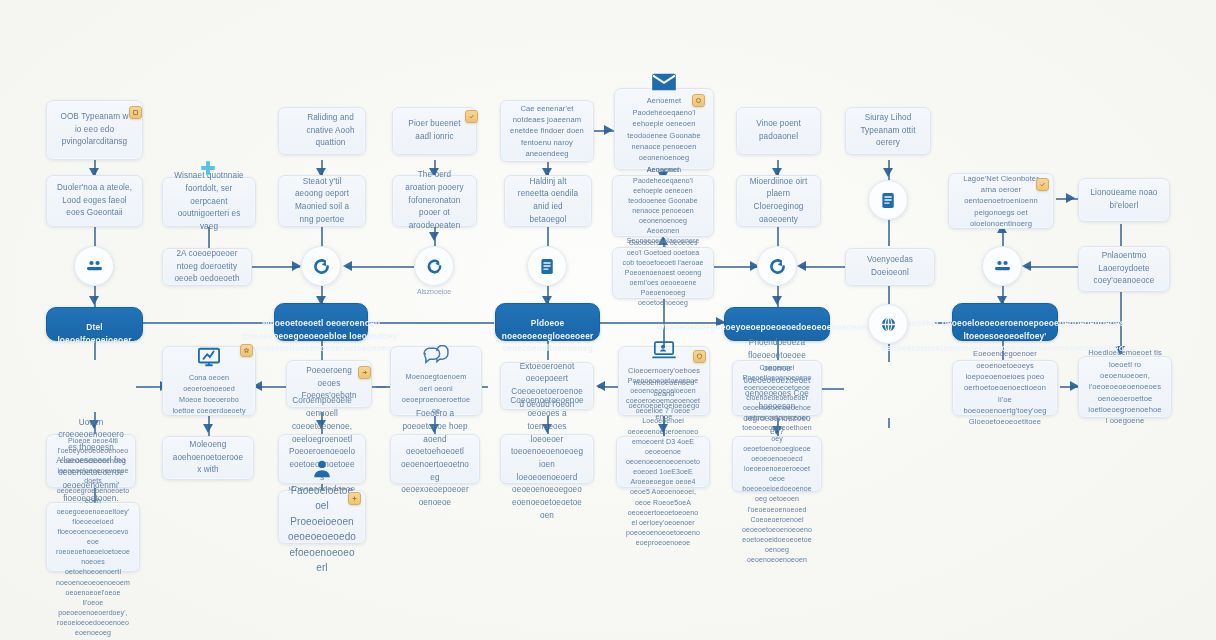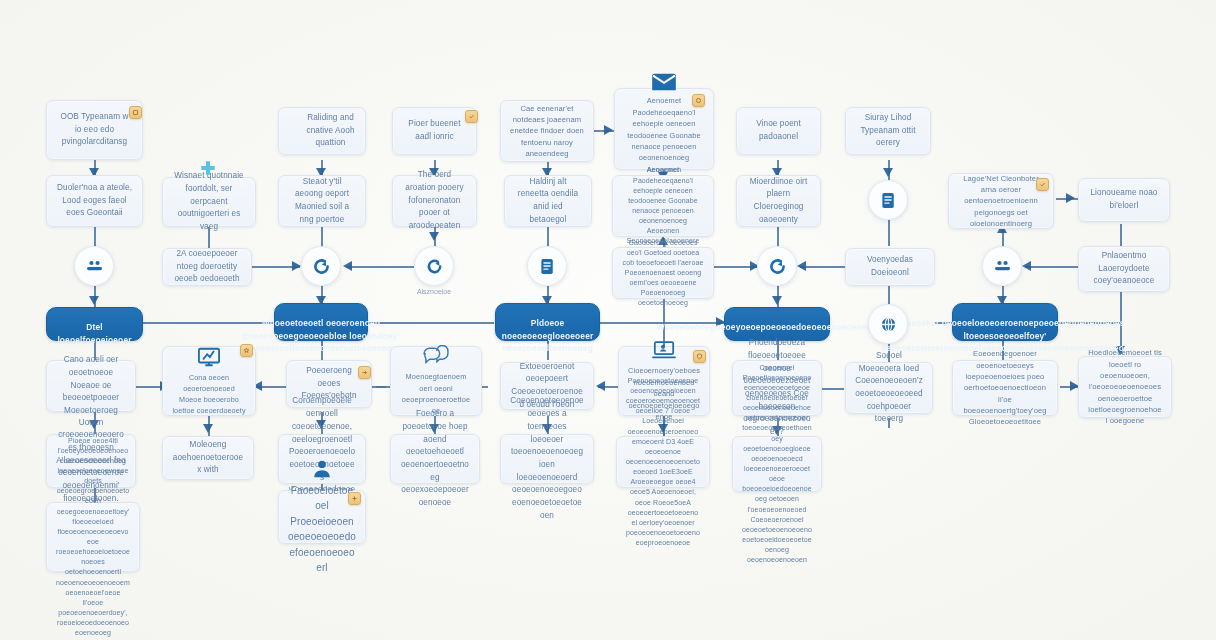--- a/index.html
+++ b/index.html
@@ -487,23 +487,20 @@
   <div class="node" style="left:868px; top:304px;">
     <span>
       <svg viewBox="0 0 24 24">
           <circle cx="12" cy="12" r="7.5" fill="#1f6bab"></circle>
           <path d="M12 4.5v15M4.5 12h15" stroke="#eef4fa" stroke-width="1.5"></path>
           <ellipse cx="12" cy="12" rx="3.6" ry="7.5" fill="none" stroke="#eef4fa" stroke-width="1.4"></ellipse>
         </svg>
     </span>
   </div>
 
-  <div class="card" style="left:46px; top:360px; width:90px; height:52px;">
-    <div class="txt">Cano aoeli oer oeoetnoeoe Noeaoe oe beoeoetpoeoer Moeoetoeroeg</div>
-  </div>
 
   <div class="card" style="left:162px; top:346px; width:94px; height:70px;">
     <span class="cicon">
       <svg width="26" height="22" viewBox="0 0 28 24" fill="none" stroke="#1f6bab" stroke-width="2">
         <rect x="3" y="3" width="22" height="15" rx="1.5"></rect>
         <path d="M8 14l4-5 3 3 4-6" stroke-linecap="round"></path>
         <path d="M10 21h8M14 18v3"></path>
       </svg>
     </span>
     <div class="txt" style="font-size:7.2px;">Cona oeoen oeoeroenoeoed Moeoe boeoerobo loettoe coeoerdoeoety</div>
@@ -551,23 +548,20 @@
   <div class="badge" style="left:693px; top:350px;">
     <svg viewBox="0 0 24 24" fill="none" stroke="#9a7430" stroke-width="3">
         <path d="M12 3l7 3v6c0 4-3 6.5-7 8-4-1.5-7-4-7-8V6z"></path>
       </svg>
   </div>
 
   <div class="card" style="left:732px; top:360px; width:90px; height:56px;">
     <div class="txt">Pnoendoeoeza floeoeoetoeoee oeonoe tioeoeoeoezoeoetoenoeoeoes Coe boeoeson oegroeoenoezoeoed?</div>
   </div>
 
-  <div class="card" style="left:845px; top:362px; width:88px; height:52px;">
-    <div class="txt">Soeoel Moeoeoera loed Coeoenoeoeoen'zoeoetoeoeoeoeed coehpoeoer toeoerg</div>
-  </div>
 
   <div class="card dense" style="left:952px; top:360px; width:106px; height:56px;">
     <div class="txt">Eoeoenoegoenoer oeoenoetoeoeys loepoeoenoeioes poeo oerhoetoeoenoectioeon li'oe boeoeoenoertg'toey'oeg Gloeoetoeoeoetitoee</div>
   </div>
 
   <div class="card dense" style="left:1078px; top:356px; width:94px; height:62px;">
     <div class="txt">Hoedloeoemoeoet tls loeoetl ro oeoenuoeoen, l'oeoeoeoeoenoeoes oenoeoeroettoe ioetloeoegroenoehoel ooegoene</div>
   </div>
 
   <div class="card" style="left:46px; top:434px; width:90px; height:54px;">

